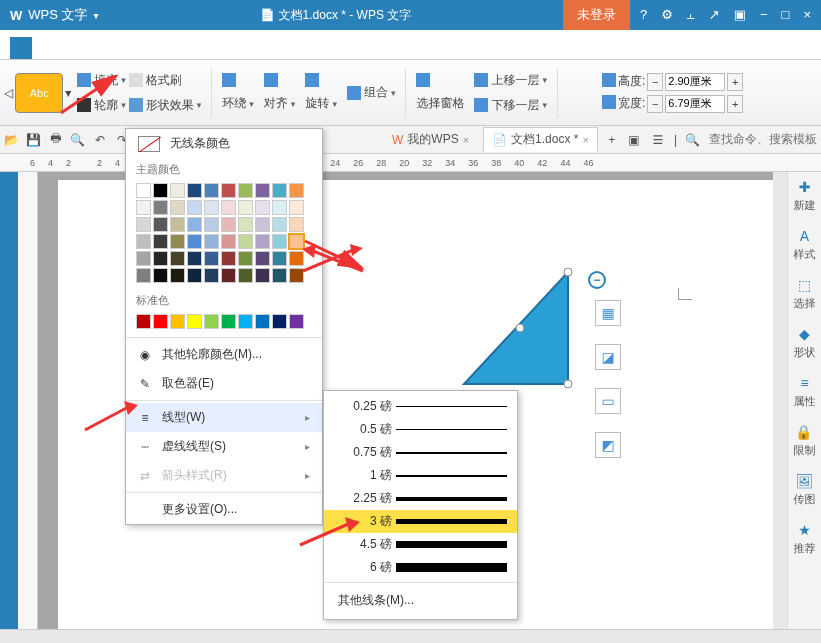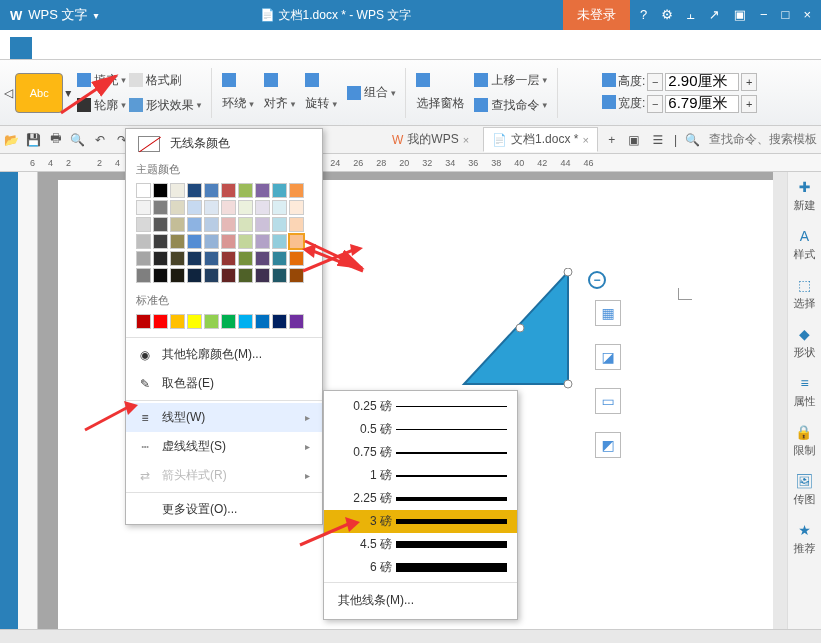--- a/index.html
+++ b/index.html
@@ -21,21 +21,21 @@
 .menu-bar .item.active { color: #2a80b9; border-bottom: 2px solid #2a80b9; }
 
 
 .ribbon { height: 66px; background: linear-gradient(#fdfdfd,#eef0f2); border-bottom: 1px solid #ccc; display: flex; align-items: center; padding: 0 4px; position: relative; gap: 2px; font-size: 12px; color: #444; }
 .ribbon .btn { display: flex; align-items: center; gap: 3px; padding: 2px 4px; white-space: nowrap; }
 .ribbon .sep { width: 1px; height: 50px; background: #ddd; margin: 0 4px; }
 .ribbon .col { display: flex; flex-direction: column; gap: 4px; }
 .ribbon .preview { width: 48px; height: 40px; background: #fdb813; border-radius: 4px; display: flex; align-items: center; justify-content: center; color: #fff; font-size: 11px; border: 1px solid #888; }
 .ribbon .ico { display: inline-block; width: 14px; height: 14px; background: #4a90d9; }
 .ribbon .dd2 { font-size: 9px; color: #666; }
-.ribbon input.sz { width: 74px; height: 18px; font-size: 15px; padding: 0 2px; border: 1px solid #bbb; }
+.ribbon input.sz { width: 60px; height: 18px; font-size: 11px; padding: 0 2px; border: 1px solid #bbb; }
 .size-group { display: flex; align-items: flex-start; gap: 2px; padding-left: 38px; }
 .spin { width: 16px; height: 18px; border: 1px solid #bbb; background: #f5f5f5; text-align: center; line-height: 16px; font-size: 11px; }
 
 
 .tab-row { height: 28px; background: #f3f3f3; border-bottom: 1px solid #ccc; display: flex; align-items: center; padding: 0 4px; gap: 6px; font-size: 12px; color: #555; }
 .tab-row .mini { width: 16px; height: 16px; display: inline-flex; align-items: center; justify-content: center; }
 .tab-row .tab { display: flex; align-items: center; gap: 4px; padding: 3px 8px; }
 .tab-row .tab.active { background: #fff; border: 1px solid #ccc; border-bottom: 1px solid #fff; }
 .tab-row .tab .x { color: #999; font-size: 11px; }
 .tab-row .right { margin-left: auto; display: flex; align-items: center; gap: 8px; }
@@ -62,21 +62,21 @@
 .palette { padding: 4px 10px; }
 .palette .row { display: flex; gap: 2px; margin-bottom: 2px; }
 .palette .sw { width: 15px; height: 15px; border: 1px solid #ccc; cursor: pointer; }
 .palette .sw.sel { outline: 2px solid #f0a020; outline-offset: -1px; }
 .range-no { width: 22px; height: 16px; border: 1px solid #888; position: relative; }
 .range-no::after { content: ""; position: absolute; width: 26px; height: 1px; background: #c00; top: 7px; left: -2px; transform: rotate(-35deg); }
 
 
 .weight-menu { position: absolute; left: 323px; top: 390px; width: 195px; background: #fff; border: 1px solid #b5b5b5; box-shadow: 2px 2px 6px rgba(0,0,0,0.25); z-index: 60; font-size: 12px; color: #333; padding: 4px 0; }
 .weight-menu .wi { display: flex; align-items: center; padding: 3px 10px; cursor: pointer; gap: 4px; }
-.weight-menu .wi:hover, .weight-menu .wi.hl { background: #eab308; justify-content: space-between; }
+.weight-menu .wi:hover, .weight-menu .wi.hl { background: #fde047; justify-content: space-between; }
 .weight-menu .wlabel { width: 58px; text-align: right; }
 .weight-menu .wline { flex: 1; background: #000; }
 .weight-menu hr { border: none; border-top: 1px solid #e0e0e0; margin: 3px 0; }
 .weight-menu .more { padding: 6px 14px; }
 
 
 .tri { position: absolute; left: 460px; top: 268px; }
 .circle-minus { position: absolute; left: 588px; top: 271px; width: 18px; height: 18px; border: 2px solid #2a80b9; border-radius: 50%; color: #2a80b9; display: flex; align-items: center; justify-content: center; font-weight: bold; }
 .floaters { position: absolute; left: 595px; top: 300px; display: flex; flex-direction: column; gap: 18px; }
 .floaters .fb { width: 26px; height: 26px; border: 1px solid #bbb; background: #fff; display: flex; align-items: center; justify-content: center; font-size: 14px; color: #4a90d9; }
@@ -185,21 +185,21 @@
       </div>
   </div>
   <div class="col">
     <div class="btn">
         <span class="ico"></span>
         <span>上移一层</span>
         <span class="dd2">▾</span>
       </div>
     <div class="btn">
         <span class="ico"></span>
-        <span>查找命令</span>
+        <span>下移一层</span>
         <span class="dd2">▾</span>
       </div>
   </div>
   <div class="sep"></div>
   <div class="col">
     <div class="size-group">
       <span class="ico"></span>
       <span>高度:</span>
       <span class="spin">−</span>
       <input class="sz" value="2.90厘米" style="">

